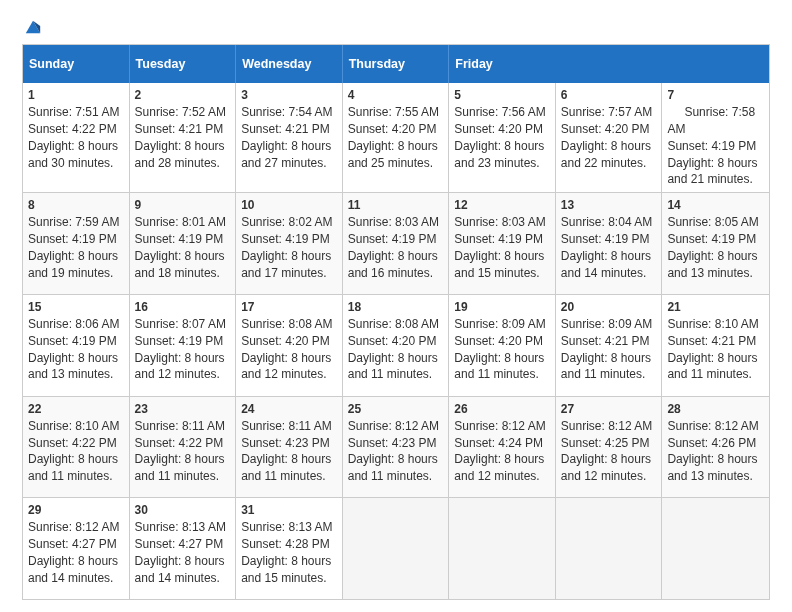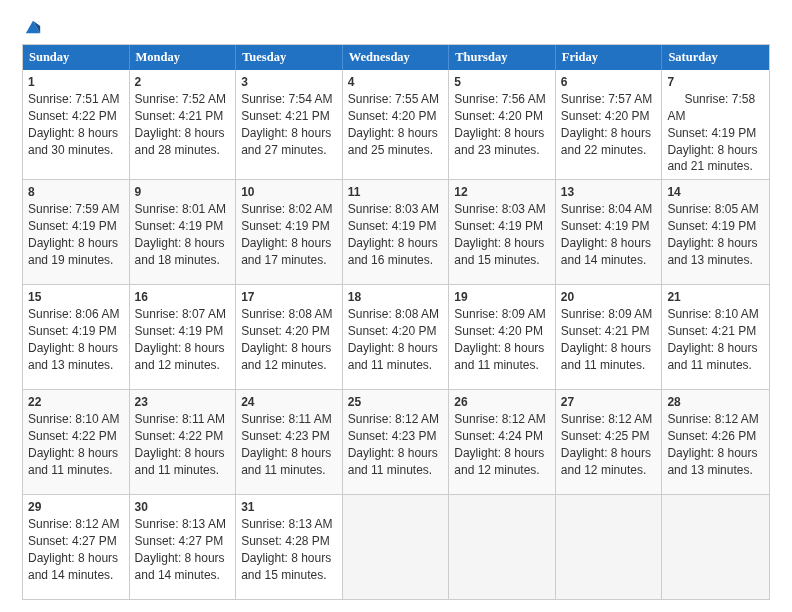--- a/index.html
+++ b/index.html
@@ -65,23 +65,22 @@
     .cal-header {
       display: grid;
       grid-template-columns: repeat(7, 1fr);
       background: #2272c3;
     }
     .cal-header-cell {
       color: #fff;
       font-weight: bold;
       font-size: 12.5px;
       text-align: left;
-      padding: 5px 6px;
+      padding: 12px 6px;
       border-right: 1px solid #4a90d9;
-      font-family: Liberation Serif, serif;
     }
     .cal-header-cell:last-child { border-right: none; }
     .cal-body {
       flex: 1;
       display: flex;
       flex-direction: column;
     }
     .cal-row {
       display: grid;
       grid-template-columns: repeat(7, 1fr);
@@ -131,26 +130,24 @@
     </div>
     <div class="title-block">
       <div class="month-title"></div>
       <div class="location"></div>
     </div>
   </div>
 
   <div class="calendar">
     <div class="cal-header" id="cal-header-row">
         <div class="cal-header-cell">Sunday</div>
-        <div class="cal-header-cell">Monday</div>
         <div class="cal-header-cell">Tuesday</div>
         <div class="cal-header-cell">Wednesday</div>
         <div class="cal-header-cell">Thursday</div>
         <div class="cal-header-cell">Friday</div>
-        <div class="cal-header-cell">Saturday</div>
       </div>
     <div class="cal-body" id="cal-body">
         <div class="cal-row">
           <div class="cal-cell"><span class="day-num">1</span><span class="info" style="white-space: pre-line;">Sunrise: 7:51 AM
 Sunset: 4:22 PM
 Daylight: 8 hours and 30 minutes.</span></div>
           <div class="cal-cell"><span class="day-num">2</span><span class="info" style="white-space: pre-line; text-align: right;">Sunrise: 7:52 AM
 Sunset: 4:21 PM
 Daylight: 8 hours and 28 minutes.</span></div>
           <div class="cal-cell"><span class="day-num">3</span><span class="info" style="white-space: pre-line;">Sunrise: 7:54 AM

